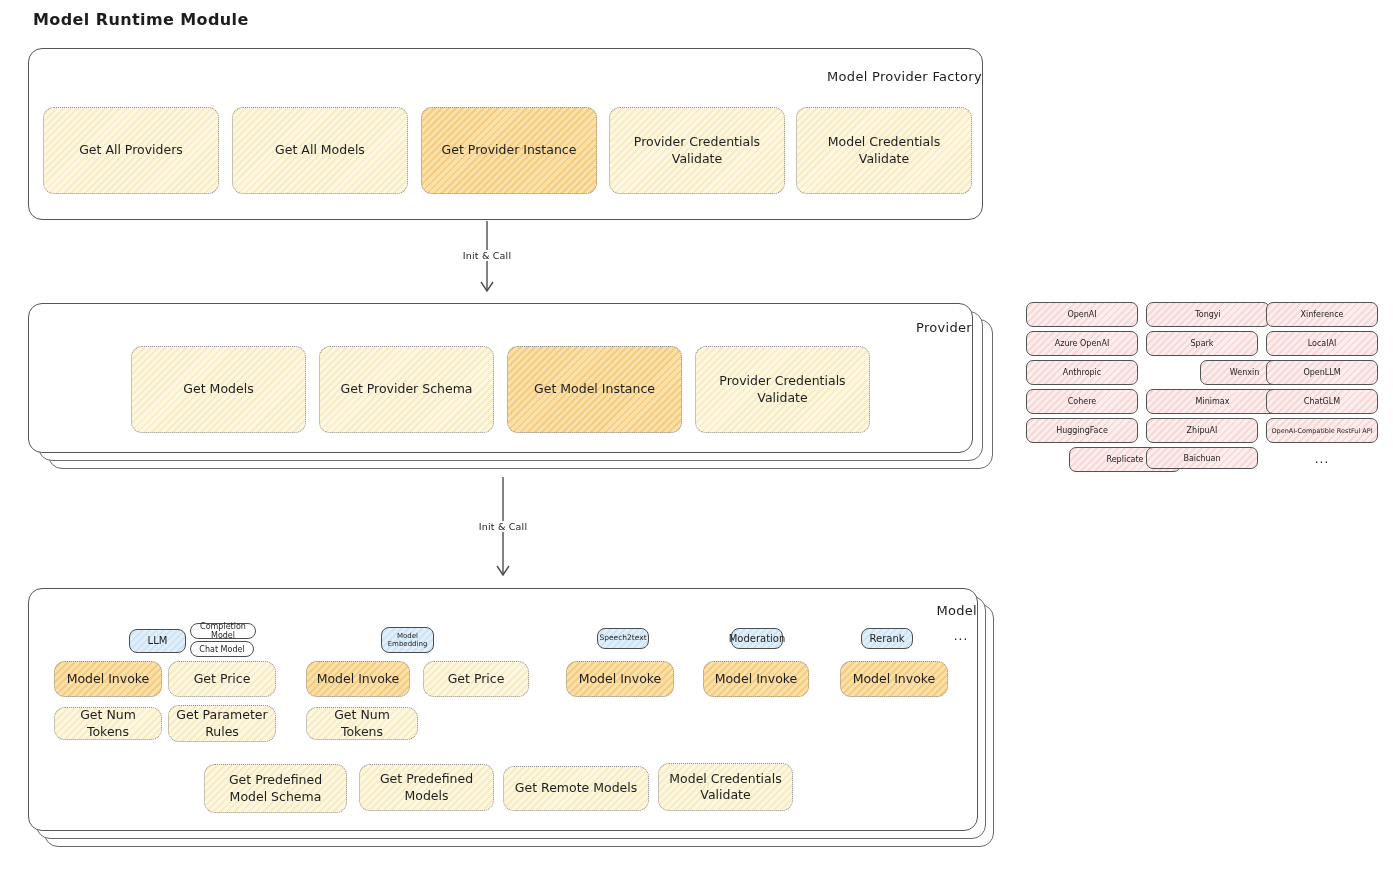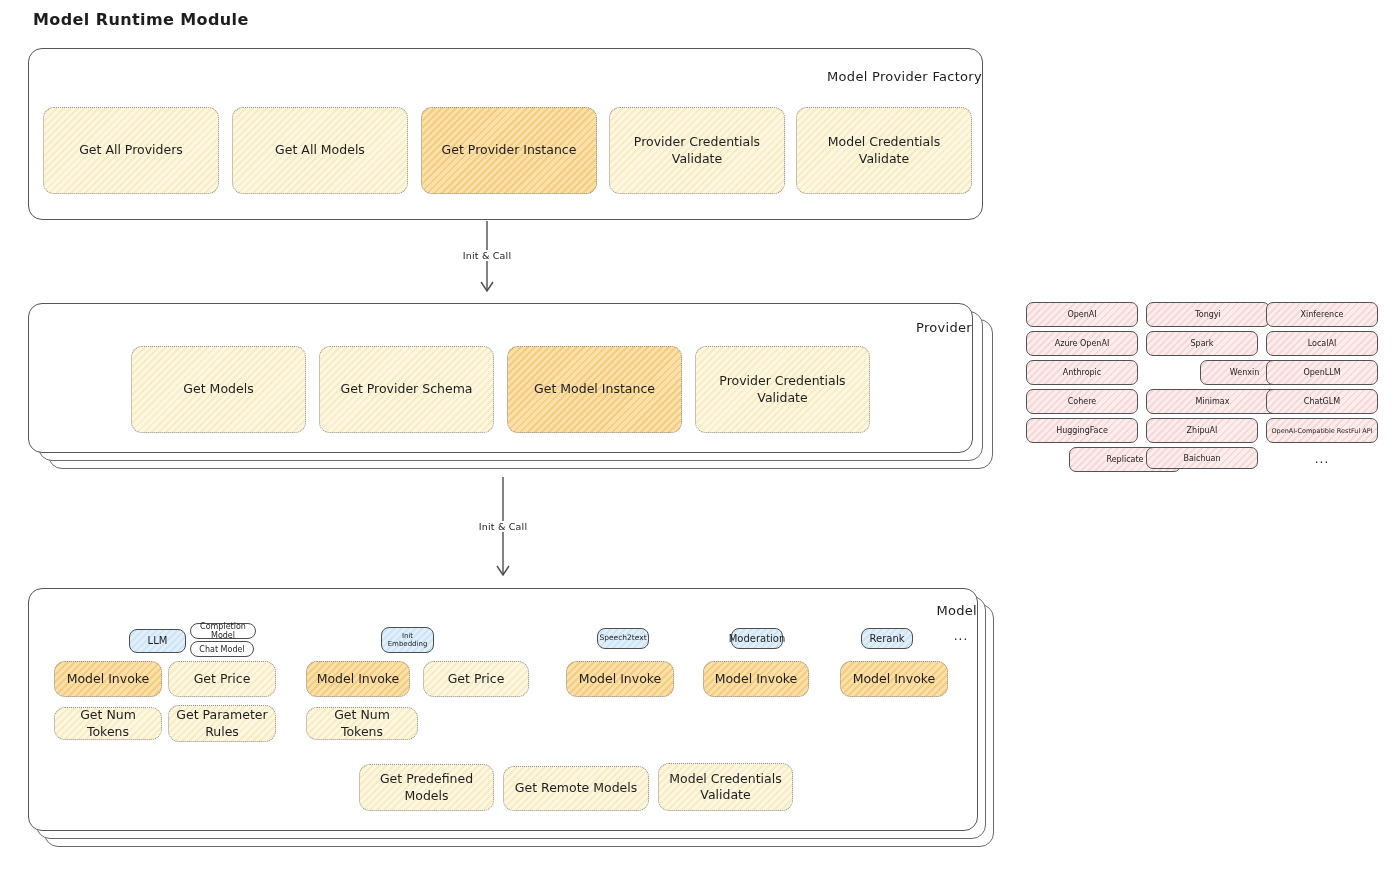--- a/index.html
+++ b/index.html
@@ -97,36 +97,37 @@
   <div class="abs arrow-label" style="left:471px;top:521px;width:64px;">Init &amp; Call</div>
 
   <div class="abs stack" style="left:44px;top:604px;width:950px;height:243px;"></div>
   <div class="abs stack" style="left:36px;top:596px;width:950px;height:243px;"></div>
   <div class="abs container" style="left:28px;top:588px;width:950px;height:243px;">
     <div class="abs ctitle" style="top:14px;left:0;">Model</div>
 
     <div class="abs pill" style="left:100px;top:40px;width:57px;height:24px;">LLM</div>
     <div class="abs tab" style="left:161px;top:34px;width:66px;height:16px;">Completion Model</div>
     <div class="abs tab" style="left:161px;top:52px;width:64px;height:16px;">Chat Model</div>
-    <div class="abs pill" style="left:352px;top:38px;width:53px;height:26px;font-size:7px;">Init Embedding</div>
+    <div class="abs pill" style="left:352px;top:38px;width:53px;height:26px;font-size:7px;">Model Embedding</div>
     <div class="abs pill" style="left:568px;top:39px;width:52px;height:21px;font-size:7.5px;">Speech2text</div>
     <div class="abs pill" style="left:702px;top:39px;width:52px;height:21px;">Moderation</div>
     <div class="abs pill" style="left:832px;top:39px;width:52px;height:21px;">Rerank</div>
     <div class="abs dots" style="left:920px;top:40px;width:24px;">...</div>
 
     <div class="abs nbox orange" style="left:25px;top:72px;width:108px;height:36px;">Model Invoke</div>
     <div class="abs nbox yellow" style="left:139px;top:72px;width:108px;height:36px;">Get Price</div>
     <div class="abs nbox orange" style="left:277px;top:72px;width:104px;height:36px;">Model Invoke</div>
     <div class="abs nbox yellow" style="left:394px;top:72px;width:106px;height:36px;">Get Price</div>
     <div class="abs nbox orange" style="left:537px;top:72px;width:108px;height:36px;">Model Invoke</div>
     <div class="abs nbox orange" style="left:674px;top:72px;width:106px;height:36px;">Model Invoke</div>
     <div class="abs nbox orange" style="left:811px;top:72px;width:108px;height:36px;">Model Invoke</div>
 
     <div class="abs nbox yellow" style="left:25px;top:118px;width:108px;height:33px;">Get Num Tokens</div>
     <div class="abs nbox yellow" style="left:139px;top:116px;width:108px;height:37px;padding:1px 4px;">Get Parameter Rules</div>
     <div class="abs nbox yellow" style="left:277px;top:118px;width:112px;height:33px;">Get Num Tokens</div>
 
+    <div class="abs nbox yellow" style="left:175px;top:175px;width:143px;height:49px;">Get Predefined Model Schema</div>
     <div class="abs nbox yellow" style="left:330px;top:175px;width:135px;height:47px;">Get Predefined Models</div>
     <div class="abs nbox yellow" style="left:474px;top:177px;width:146px;height:45px;">Get Remote Models</div>
     <div class="abs nbox yellow" style="left:629px;top:174px;width:135px;height:48px;">Model Credentials Validate</div>
   </div>
 
 </div>
 
 </body></html>

